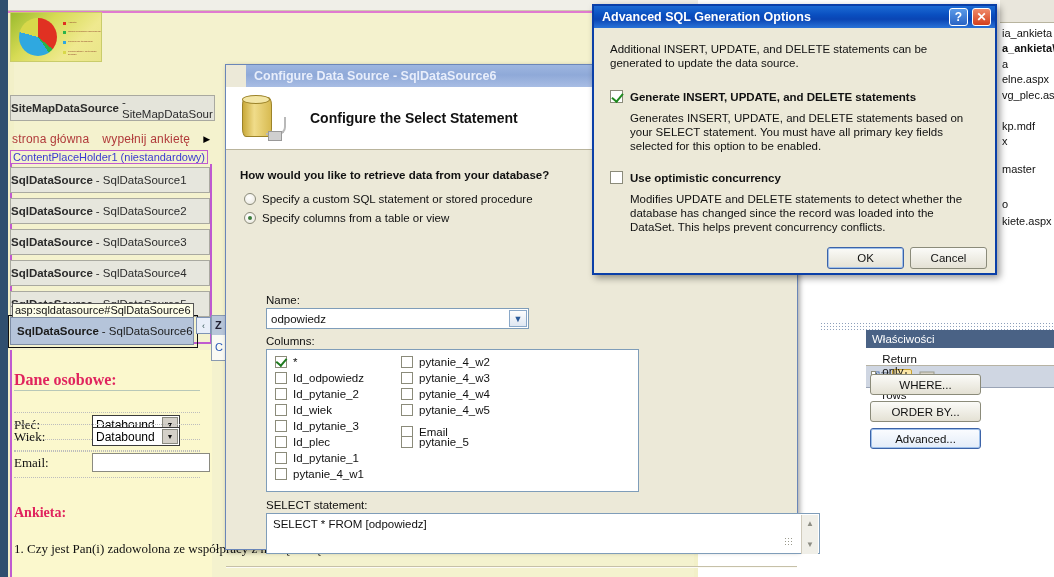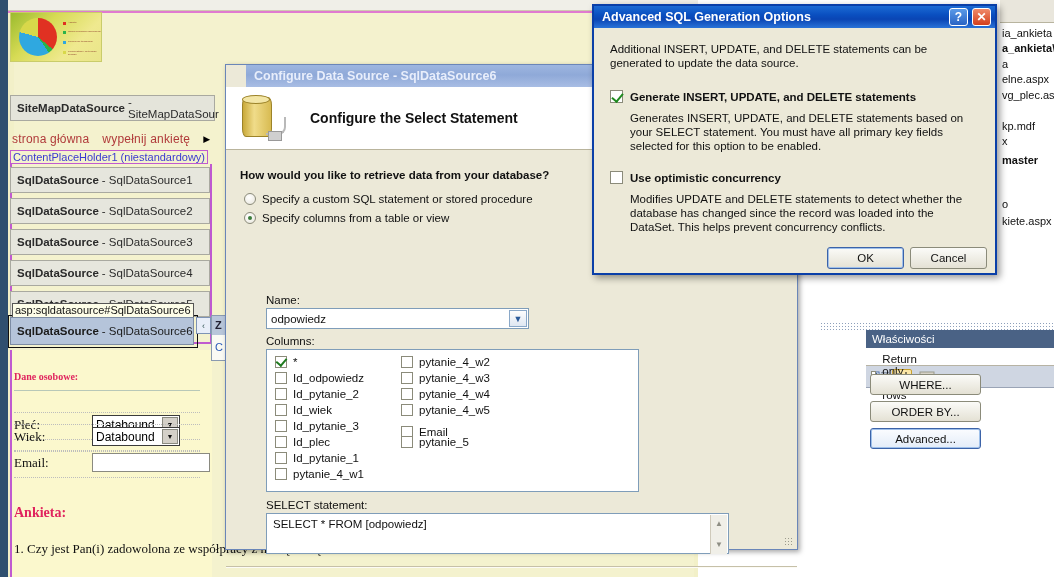--- a/index.html
+++ b/index.html
@@ -25,21 +25,21 @@
     background:linear-gradient(135deg,#9bbb2e 0%, #d7db55 35%, #efe98f 70%, #e9e58a 100%);
     border:1px solid #c9cc6a;overflow:hidden;}
   .pie{position:absolute;left:8px;top:5px;width:38px;height:38px;border-radius:50%;
     background:conic-gradient(#e03122 0deg 130deg,#2bb34a 130deg 145deg,#2fa8e0 145deg 285deg,#d8d84a 285deg 360deg);}
   .legend-dot{position:absolute;width:3px;height:3px;background:#cf4a34;}
   .legend-txt{position:absolute;font-size:2.5px;color:#8a3a2a;line-height:3px;width:34px;}
 
   
   .ds-strip{position:absolute;left:10px;width:200px;height:26px;background:#e6e6dd;
     border:1px solid #a9a9a0;box-sizing:border-box;display:flex;align-items:center;
-    padding-left:6px;font-size:11.5px;color:#2b2b2b;font-family:"Liberation Sans",sans-serif;}
+    font-size:11.5px;color:#2b2b2b;font-family:"Liberation Sans",sans-serif;}
   .ds-strip b{font-weight:bold;margin-right:3px;}
   #sitemap-strip{top:95px;width:205px;background:#e4e4da;}
 
   #nav-row{position:absolute;left:12px;top:129px;width:215px;height:20px;font-size:12px;color:#b03a3a;
     font-family:"Liberation Sans",sans-serif;display:flex;align-items:center;gap:13px;letter-spacing:0.2px;}
   #nav-row .arrow{color:#000;font-size:9px;}
 
   #cph-label{position:absolute;left:10px;top:150px;height:14px;border:1px solid #c05ad0;
     background:#f4f2ce;color:#3a3ad0;font-size:11px;padding:0 2px;box-sizing:border-box;line-height:13px;}
   #cph-box{position:absolute;left:10px;top:164px;width:202px;height:180px;border:2px solid #c05ad0;border-top:none;box-sizing:border-box;}
@@ -54,21 +54,21 @@
   #smart-btn{position:absolute;left:196px;top:317px;width:15px;height:17px;background:#e8eef8;border:1px solid #7d93b5;
     font-size:9px;color:#355;display:flex;align-items:center;justify-content:center;z-index:13;box-sizing:border-box;}
   #smart-panel{position:absolute;left:211px;top:315px;width:22px;height:46px;background:#c8d4e4;border:1px solid #8a9ab0;z-index:11;box-sizing:border-box;}
   #smart-panel .hd{height:19px;background:#b8c6da;font-weight:bold;font-size:11px;color:#223;padding-left:3px;line-height:19px;}
   #smart-panel .bd{font-size:11px;color:#2a5ab8;padding-left:3px;background:#fafaf4;height:25px;line-height:25px;}
 
   
   #form-panel{position:absolute;left:10px;top:350px;width:202px;height:227px;border-left:2px solid #c05ad0;
     border-right:0;box-sizing:border-box;background:#fbf8cd;}
   #dane-title{position:absolute;left:14px;top:371px;font-family:"Liberation Serif",serif;font-weight:bold;
-    font-size:10px;color:#e0245e;}
+    font-size:16px;color:#e0245e;}
   #hr1{position:absolute;left:14px;top:390px;width:186px;height:1px;background:#b8c8b8;}
   .frow{position:absolute;left:14px;height:26px;width:186px;border-top:1px dotted #bdbdbd;border-bottom:1px dotted #bdbdbd;}
   .flabel{position:absolute;left:0px;top:4px;font-family:"Liberation Serif",serif;font-size:13px;color:#111;}
   .fctl{position:absolute;left:78px;top:2px;}
   .combo{width:88px;height:19px;border:1px solid #3b3b3b;background:#fff;display:flex;align-items:center;
     font-family:"Liberation Sans",sans-serif;font-size:12px;padding-left:3px;box-sizing:border-box;position:relative;}
   .combo .arw{position:absolute;right:1px;top:1px;width:16px;height:15px;background:#d4d0c8;border:1px solid #8a8a80;
     box-sizing:border-box;display:flex;align-items:center;justify-content:center;font-size:7px;color:#111;}
   .txtbox{width:118px;height:19px;border:1px solid #8a8a80;background:#fff;box-sizing:border-box;}
   #ankieta-title{position:absolute;left:14px;top:505px;font-family:"Liberation Serif",serif;font-weight:bold;font-size:14px;color:#e0245e;}
@@ -118,21 +118,21 @@
     overflow:hidden;}
   .colcell{position:absolute;display:flex;align-items:center;gap:6px;font-size:11.5px;color:#111;}
   .cbx{width:12px;height:12px;border:1px solid #8b8b7a;background:#fff;box-sizing:border-box;position:relative;}
   .cbx.on::after{content:"";position:absolute;left:2px;top:-1px;width:5px;height:8px;border:solid #1f7a1f;border-width:0 2px 2px 0;transform:rotate(40deg);}
   #unique-row{position:absolute;left:645px;top:288px;display:flex;align-items:center;gap:6px;font-size:11.5px;color:#111;}
   .side-btn{position:absolute;left:644px;width:111px;height:21px;background:linear-gradient(180deg,#fbfbf8,#e4e1d4);
     border:1px solid #8b8b7a;border-radius:3px;box-sizing:border-box;display:flex;align-items:center;justify-content:center;
     font-size:11.5px;color:#111;}
   .side-btn.focus{border:1px solid #3c63a8;box-shadow:0 0 0 1px #9fc0ea inset;background:linear-gradient(180deg,#fbfcff,#e3ecf8);}
   .lbl-sel{position:absolute;left:40px;top:434px;font-size:11.5px;color:#111;}
-  #sel-box{position:absolute;left:40px;top:448px;width:463px;height:41px;background:#fff;border:1px solid #7f9db9;box-sizing:border-box;
+  #sel-box{position:absolute;left:40px;top:448px;width:554px;height:41px;background:#fff;border:1px solid #7f9db9;box-sizing:border-box;
     padding:4px 6px;font-size:11.5px;color:#111;}
   #sel-scroll{position:absolute;right:1px;top:1px;width:16px;height:39px;background:#f0efe8;border-left:1px solid #cfcabb;}
   .scrl-arw{position:absolute;left:0;width:16px;height:17px;display:flex;align-items:center;justify-content:center;font-size:8px;color:#8e8e84;}
   #dlg-sep{position:absolute;left:0px;top:501px;width:571px;height:1px;background:#c6c0a8;}
   #dlg-sep2{position:absolute;left:0px;top:502px;width:571px;height:1px;background:#fcfbf5;}
   #grip{position:absolute;right:3px;bottom:2px;width:10px;height:10px;
     background-image:radial-gradient(#9a9a8c 0.6px, transparent 0.7px);background-size:3px 3px;}
 
   
   #dlg-adv{position:absolute;left:592px;top:4px;width:405px;height:271px;
@@ -261,21 +261,21 @@
     
     
   </div>
   <div class="se-row" style="top:27px;">ia_ankieta (2</div>
   <div class="se-row b" style="top:42px;">a_ankieta\</div>
   <div class="se-row" style="top:58px;">a</div>
   <div class="se-row" style="top:73px;">elne.aspx</div>
   <div class="se-row" style="top:89px;">vg_plec.aspx</div>
   <div class="se-row" style="top:120px;">kp.mdf</div>
   <div class="se-row" style="top:135px;">x</div>
-  <div class="se-row" style="top:154px;font-weight:bold;">master</div>
+  <div class="se-row" style="top:163px;">master</div>
   <div class="se-row" style="top:198px;">o</div>
   <div class="se-row" style="top:215px;">kiete.aspx</div>
 
   <div id="right-white"></div>
   <div id="dotgrid"></div>
 
   <div id="props-panel"></div>
   <div id="props-title">Właściwości</div>
   <div id="props-combo"></div>
   <div id="props-toolbar">

